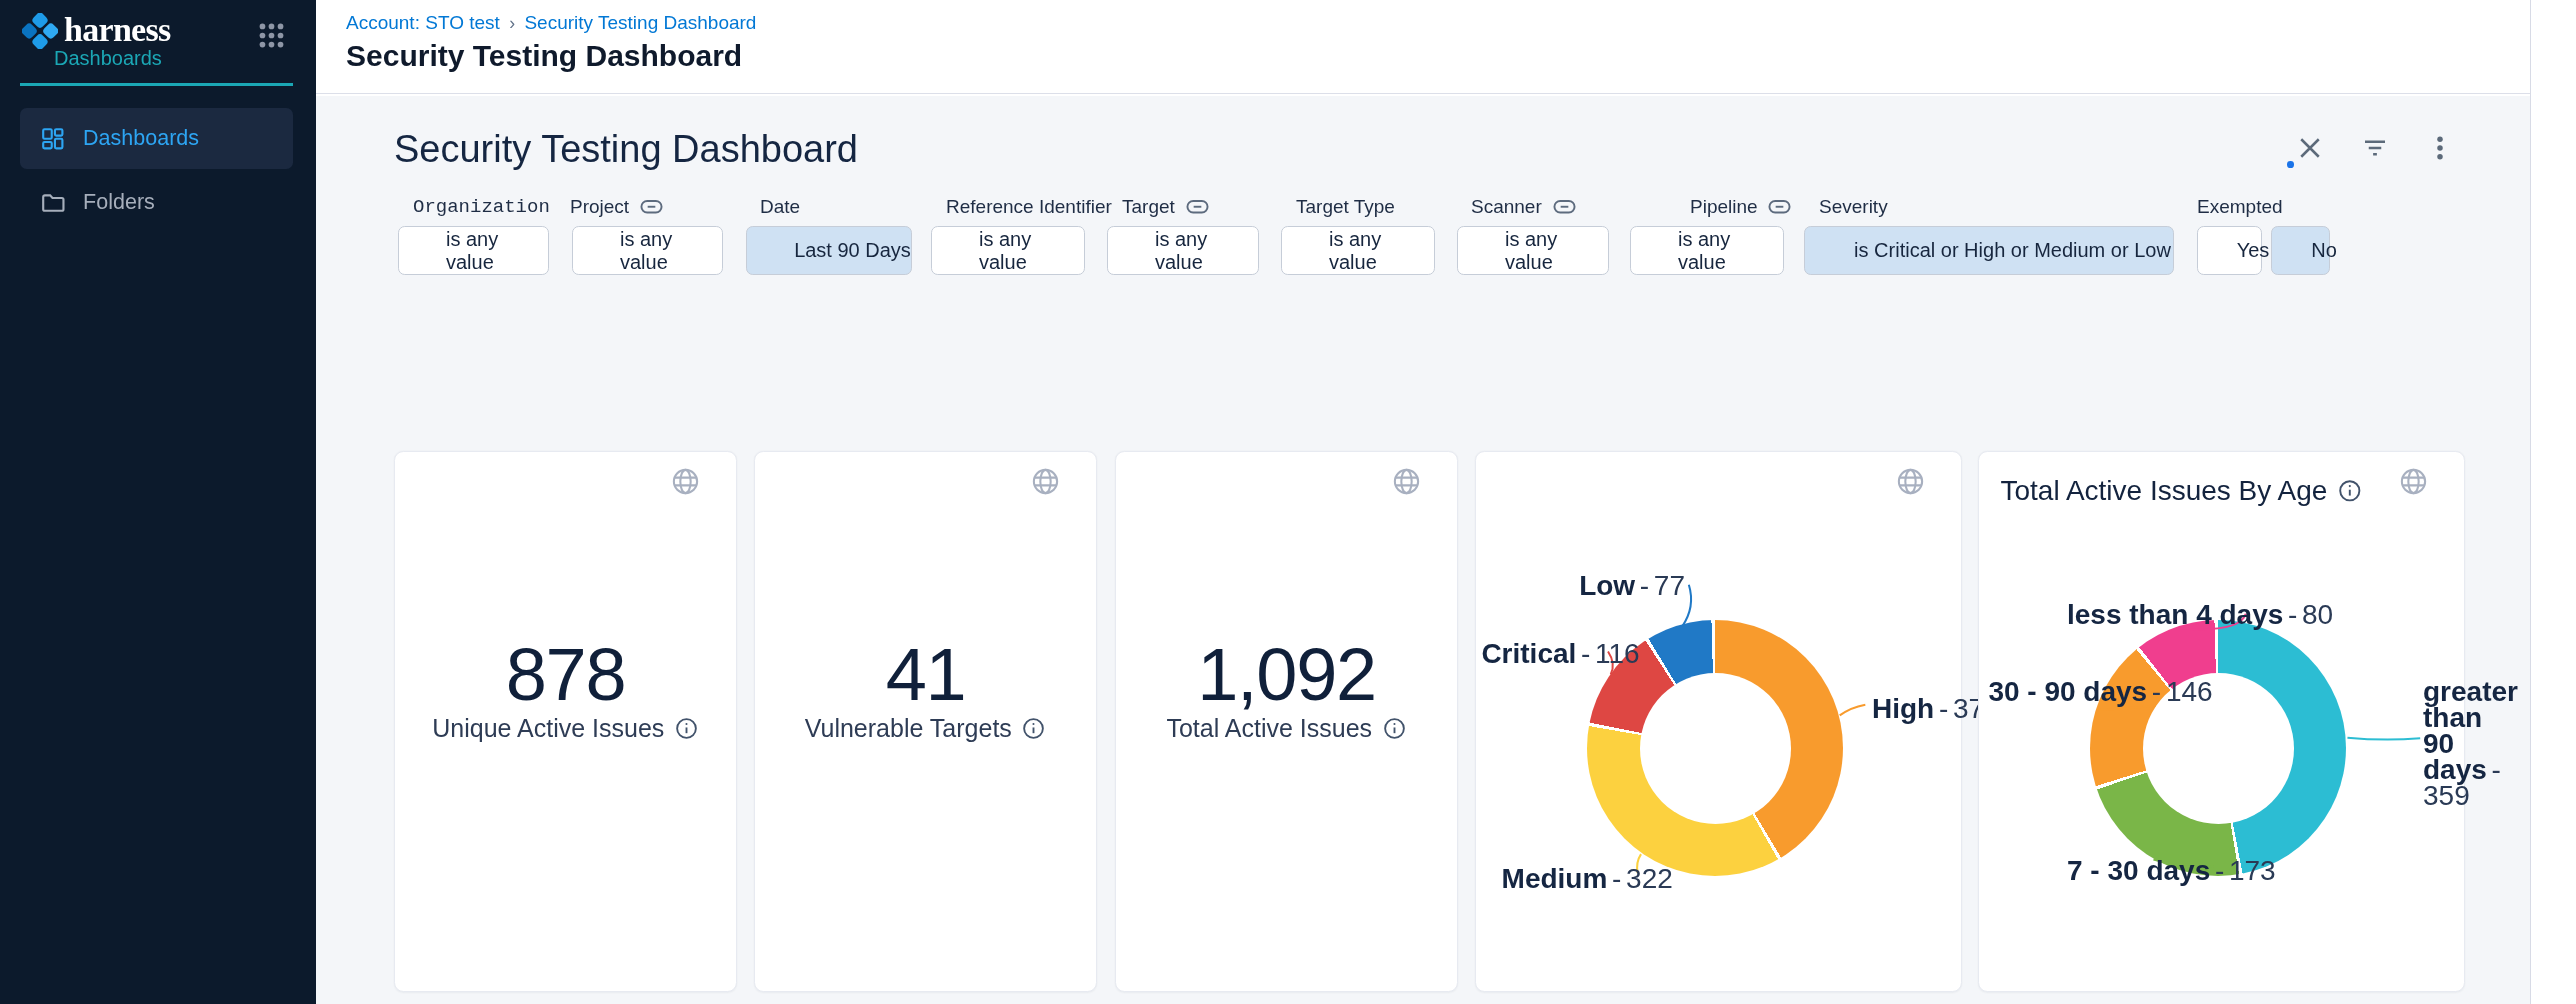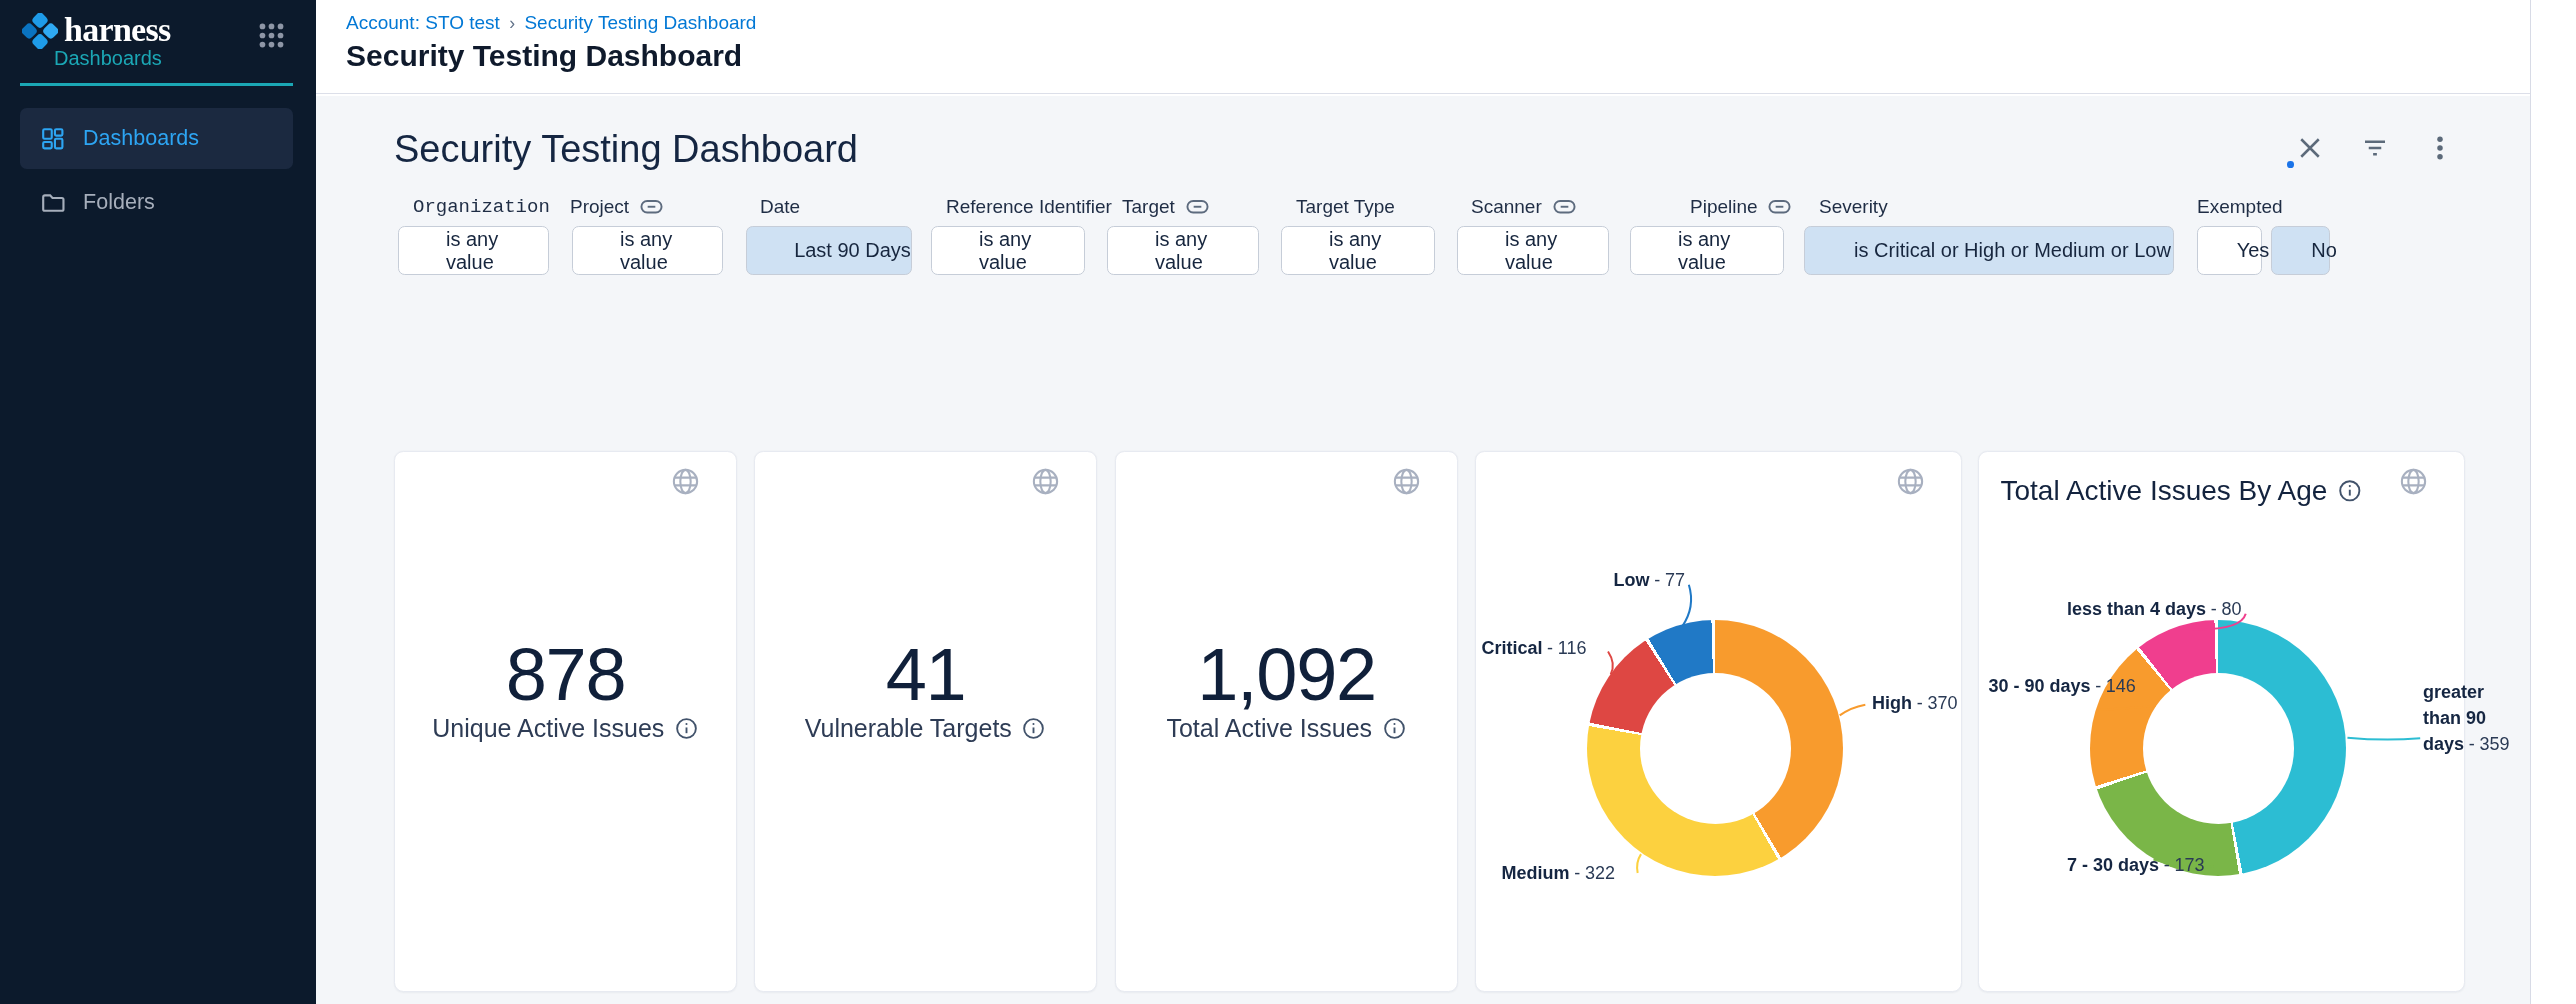--- a/index.html
+++ b/index.html
@@ -53,21 +53,21 @@
   .card .globe { position:absolute; right:35px; top:13.5px; width:31px; height:31px; cursor:pointer; }
   .metric-value { position:absolute; left:0; top:180px; width:100%; text-align:center; font-size:74px; font-weight:400; color:#10203A; letter-spacing:-1.3px; }
   .metric-label { position:absolute; left:0; top:262px; width:100%; text-align:center; font-size:25px; color:#2E3C55; }
   .metric-label svg, .chart-title svg { vertical-align:-4px; margin-left:9.4px; }
   .chart-title { position:absolute; left:21.5px; top:23px; font-size:28px; font-weight:500; color:#13233E; white-space:nowrap; }
 
   
   .donut { position:absolute; left:111px; top:168px; width:256px; height:256px; border-radius:50%; cursor:pointer; }
   .donut-hole { position:absolute; left:164px; top:221px; width:151px; height:151px; border-radius:50%; background:#fff; pointer-events:none; }
   .leader-svg { position:absolute; left:0; top:0; width:487px; height:541px; pointer-events:none; }
-  .chart-label { position:absolute; font-size:18px; color:#152642; white-space:nowrap; }
+  .chart-label { position:absolute; font-size:28px; color:#152642; white-space:nowrap; }
   .chart-label b { font-weight:700; }
   .chart-label .sep { margin:0 4.7px; font-weight:400; color:#2A3A55; }
   .chart-label .val { font-weight:400; color:#2A3A55; }
   .chart-label.right-align { text-align:right; }
   .chart-label.wrap { white-space:normal; width:91px; line-height:26px; }
 </style>
 </head>
 <body>
 
 <div class="page">

